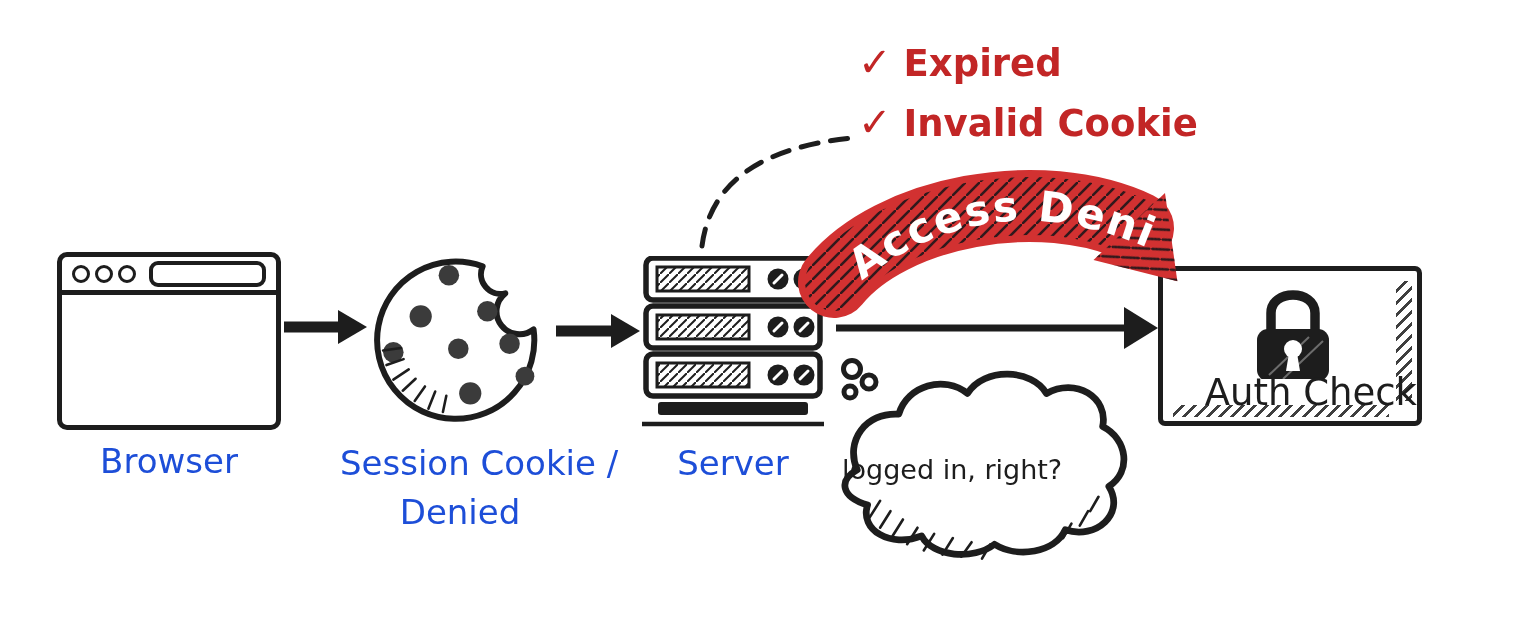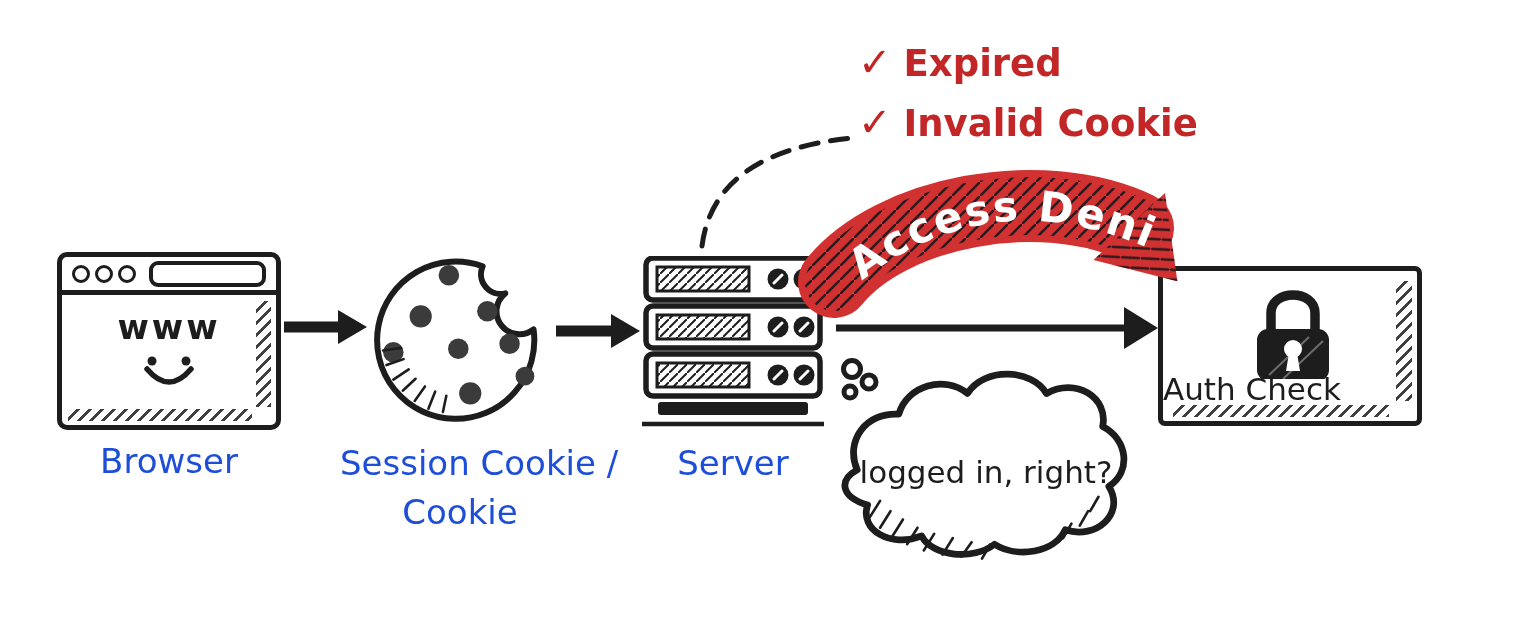--- a/index.html
+++ b/index.html
@@ -25,26 +25,26 @@
 
   
   .checklist{left:858px;top:40px;}
   .check-row{display:flex;align-items:baseline;gap:12px;margin-bottom:14px;color:#c22626;}
   .check-mark{font-size:40px;font-weight:bold;line-height:1.1;}
   .check-label{font-size:37px;font-weight:bold;line-height:1.15;white-space:nowrap;}
 
   
   .cloud-wrap{left:826px;top:346px;width:312px;height:222px;}
   .cloud-line1{position:absolute;left:0;top:58px;width:100%;text-align:center;font-size:36px;font-weight:bold;}
-  .cloud-line2{position:absolute;left:4px;top:108px;width:100%;text-align:center;font-size:31px;}
+  .cloud-line2{position:absolute;left:16px;top:108px;width:100%;font-size:27px;}
 
   
   .auth-box{left:1158px;top:266px;width:264px;height:160px;border:5px solid #1d1d1d;border-radius:7px;
             background:#fff;box-sizing:border-box;}
-  .auth-label{position:absolute;left:0;top:100px;width:100%;text-align:left;font-size:31px;white-space:nowrap;}
+  .auth-label{position:absolute;left:0;top:100px;width:100%;text-align:right;font-size:37px;white-space:nowrap;}
 </style>
 </head>
 <body>
 
 <div id="stage">
 
   <svg class="layer" viewBox="0 0 1536 629">
     <g>
       <line x1="284" y1="327" x2="340" y2="327" stroke="#1d1d1d" stroke-width="11"></line>
       <polygon points="338,310 367,327 338,344" fill="#1d1d1d"></polygon>
@@ -59,30 +59,20 @@
     </g>
     <path d="M 702 246 Q 714 152 852 138" fill="none" stroke="#1d1d1d" stroke-width="5" stroke-dasharray="17 13" stroke-linecap="round"></path>
   </svg>
 
   <div class="abs browser-box">
     <div class="browser-topbar">
       <div class="tb-circle"></div>
       <div class="tb-circle"></div>
       <div class="tb-circle"></div>
       <div class="tb-address"></div>
-    </div>
-    <div class="browser-content">
-      <div class="abs hatch" style="right:5px;top:6px;bottom:18px;width:15px;"></div>
-      <div class="abs hatch" style="left:6px;right:24px;bottom:4px;height:12px;"></div>
-      <div class="www-text">www</div>
-      <svg class="smiley" width="64" height="44" viewBox="0 0 64 44">
-        <circle cx="15" cy="8" r="4.5" fill="#1d1d1d"></circle>
-        <circle cx="49" cy="8" r="4.5" fill="#1d1d1d"></circle>
-        <path d="M10 16 Q32 42 54 16" fill="none" stroke="#1d1d1d" stroke-width="5.5" stroke-linecap="round"></path>
-      </svg>
     </div>
   </div>
   <div class="abs node-label" style="left:57px;top:441px;width:224px;">Browser</div>
 
   <svg class="abs" style="left:366px;top:248px;" width="188" height="188" viewBox="0 0 220 220">
     <path d="M 196.1 95.2 A 92 92 0 1 1 136.5 21.5 A 23 23 0 0 0 163 53 A 23 23 0 0 0 196.1 95.2 Z" fill="#ffffff" stroke="#1d1d1d" stroke-width="7" stroke-linejoin="round"></path>
     <g fill="#3b3b3b">
       <circle cx="97" cy="32" r="12"></circle>
       <circle cx="64" cy="80" r="13"></circle>
       <circle cx="142" cy="74" r="12"></circle>
@@ -96,21 +86,21 @@
       <line x1="90" y1="192" x2="94" y2="173"></line>
       <line x1="73" y1="188" x2="81" y2="168"></line>
       <line x1="57" y1="179" x2="69" y2="162"></line>
       <line x1="43" y1="167" x2="58" y2="153"></line>
       <line x1="32" y1="154" x2="50" y2="142"></line>
       <line x1="24" y1="137" x2="44" y2="130"></line>
       <line x1="20" y1="120" x2="41" y2="117"></line>
     </g>
   </svg>
   <div class="abs node-label" style="left:340px;top:443px;width:240px;">Session Cookie /</div>
-  <div class="abs node-label" style="left:340px;top:492px;width:240px;">Cookie</div>
+  <div class="abs node-label" style="left:340px;top:492px;width:240px;">Denied</div>
 
   <svg class="abs" style="left:642px;top:256px;" width="182" height="172" viewBox="0 0 182 172">
     <defs>
       <pattern id="srvHatch" width="9" height="9" patternUnits="userSpaceOnUse">
         <path d="M0 9 L9 0" stroke="#1d1d1d" stroke-width="2"></path>
       </pattern>
     </defs>
     <g>
       <g>
         <rect x="4" y="2" width="174" height="42" rx="7" fill="#fff" stroke="#1d1d1d" stroke-width="5.5"></rect>

